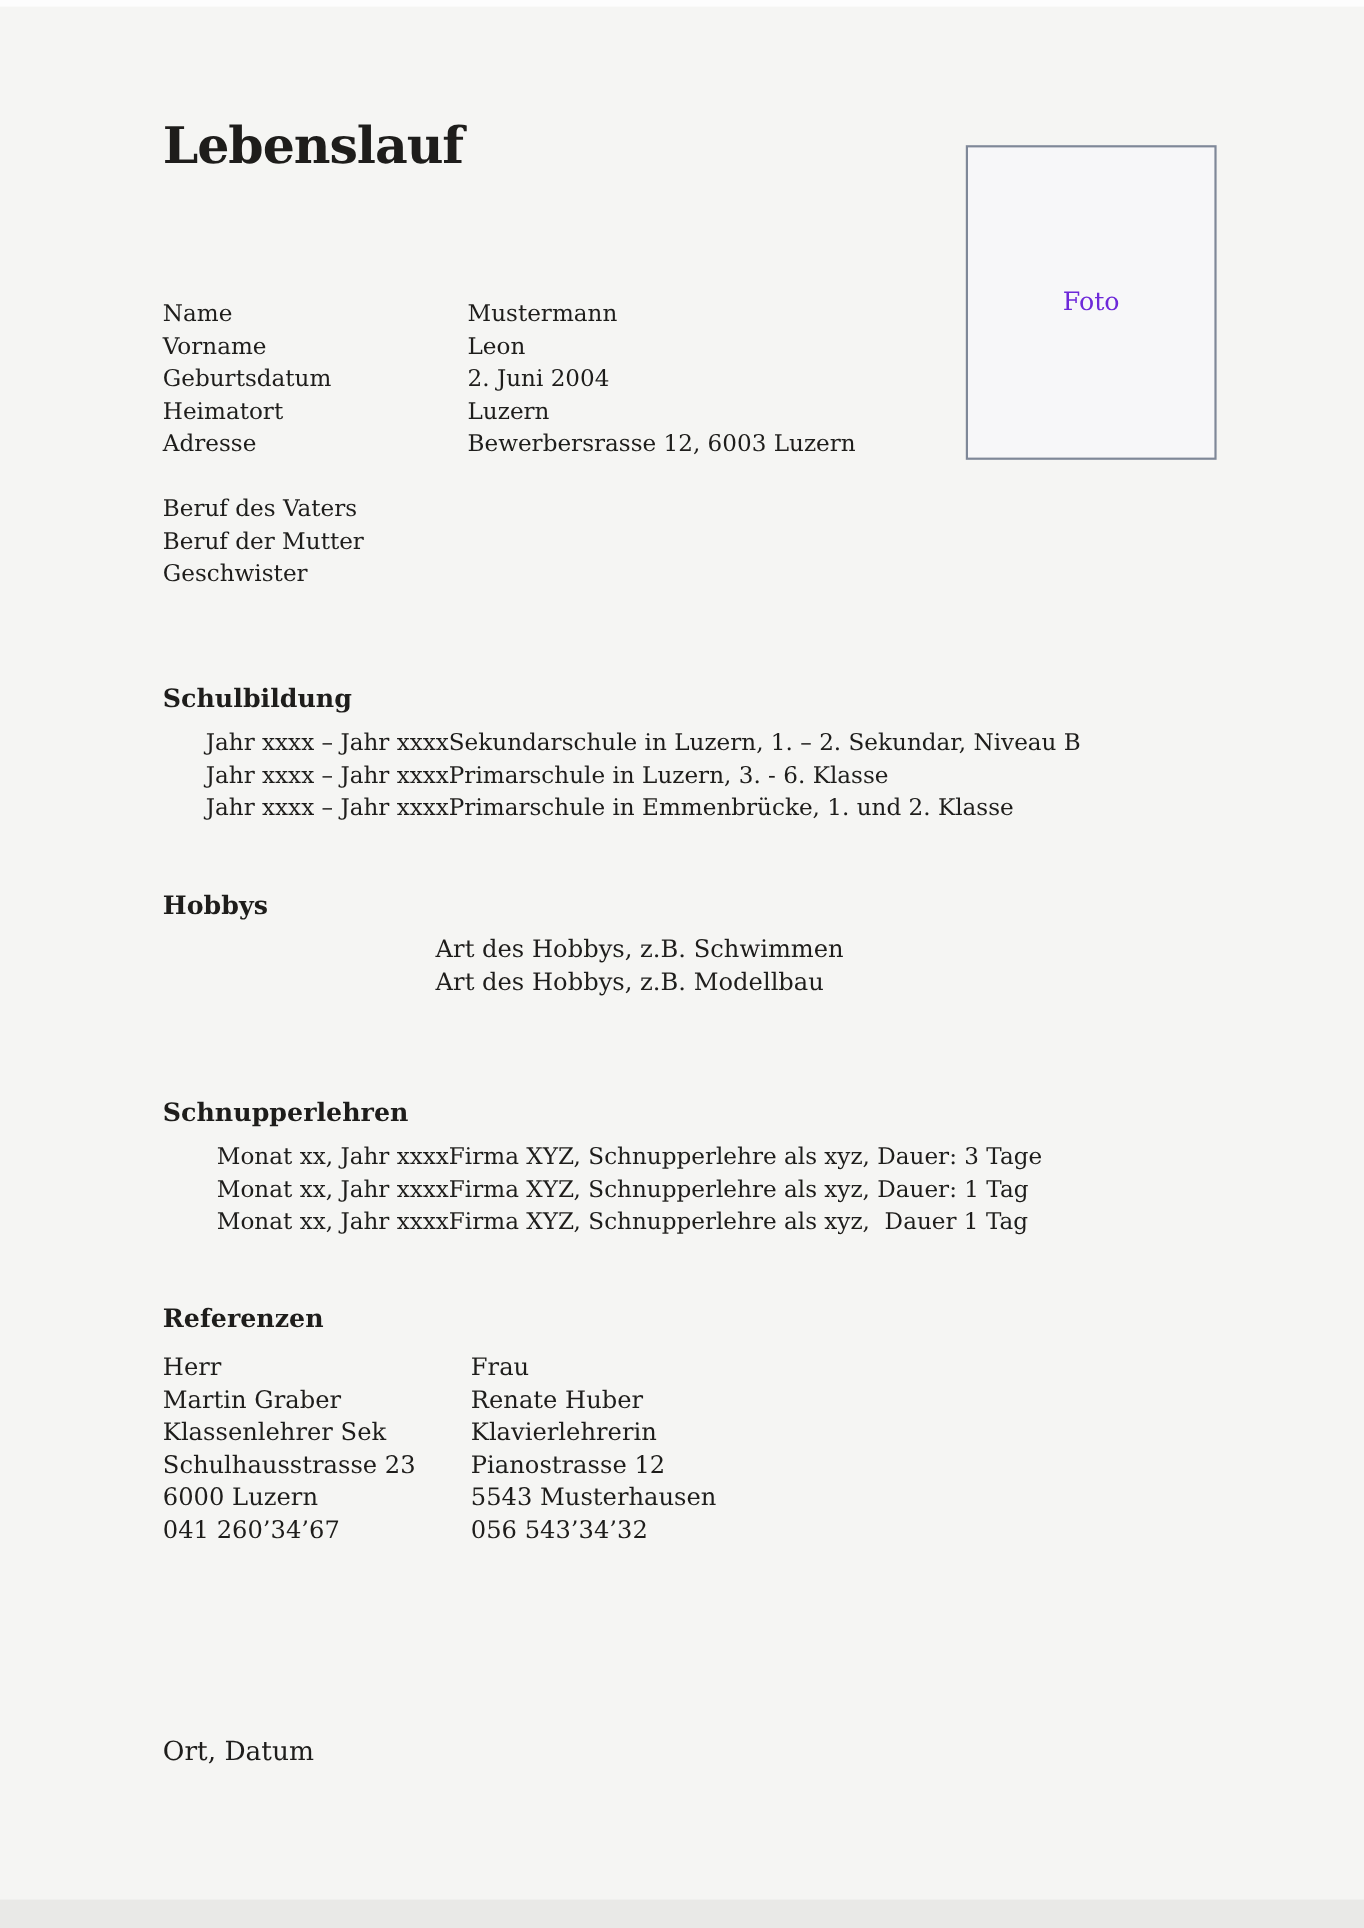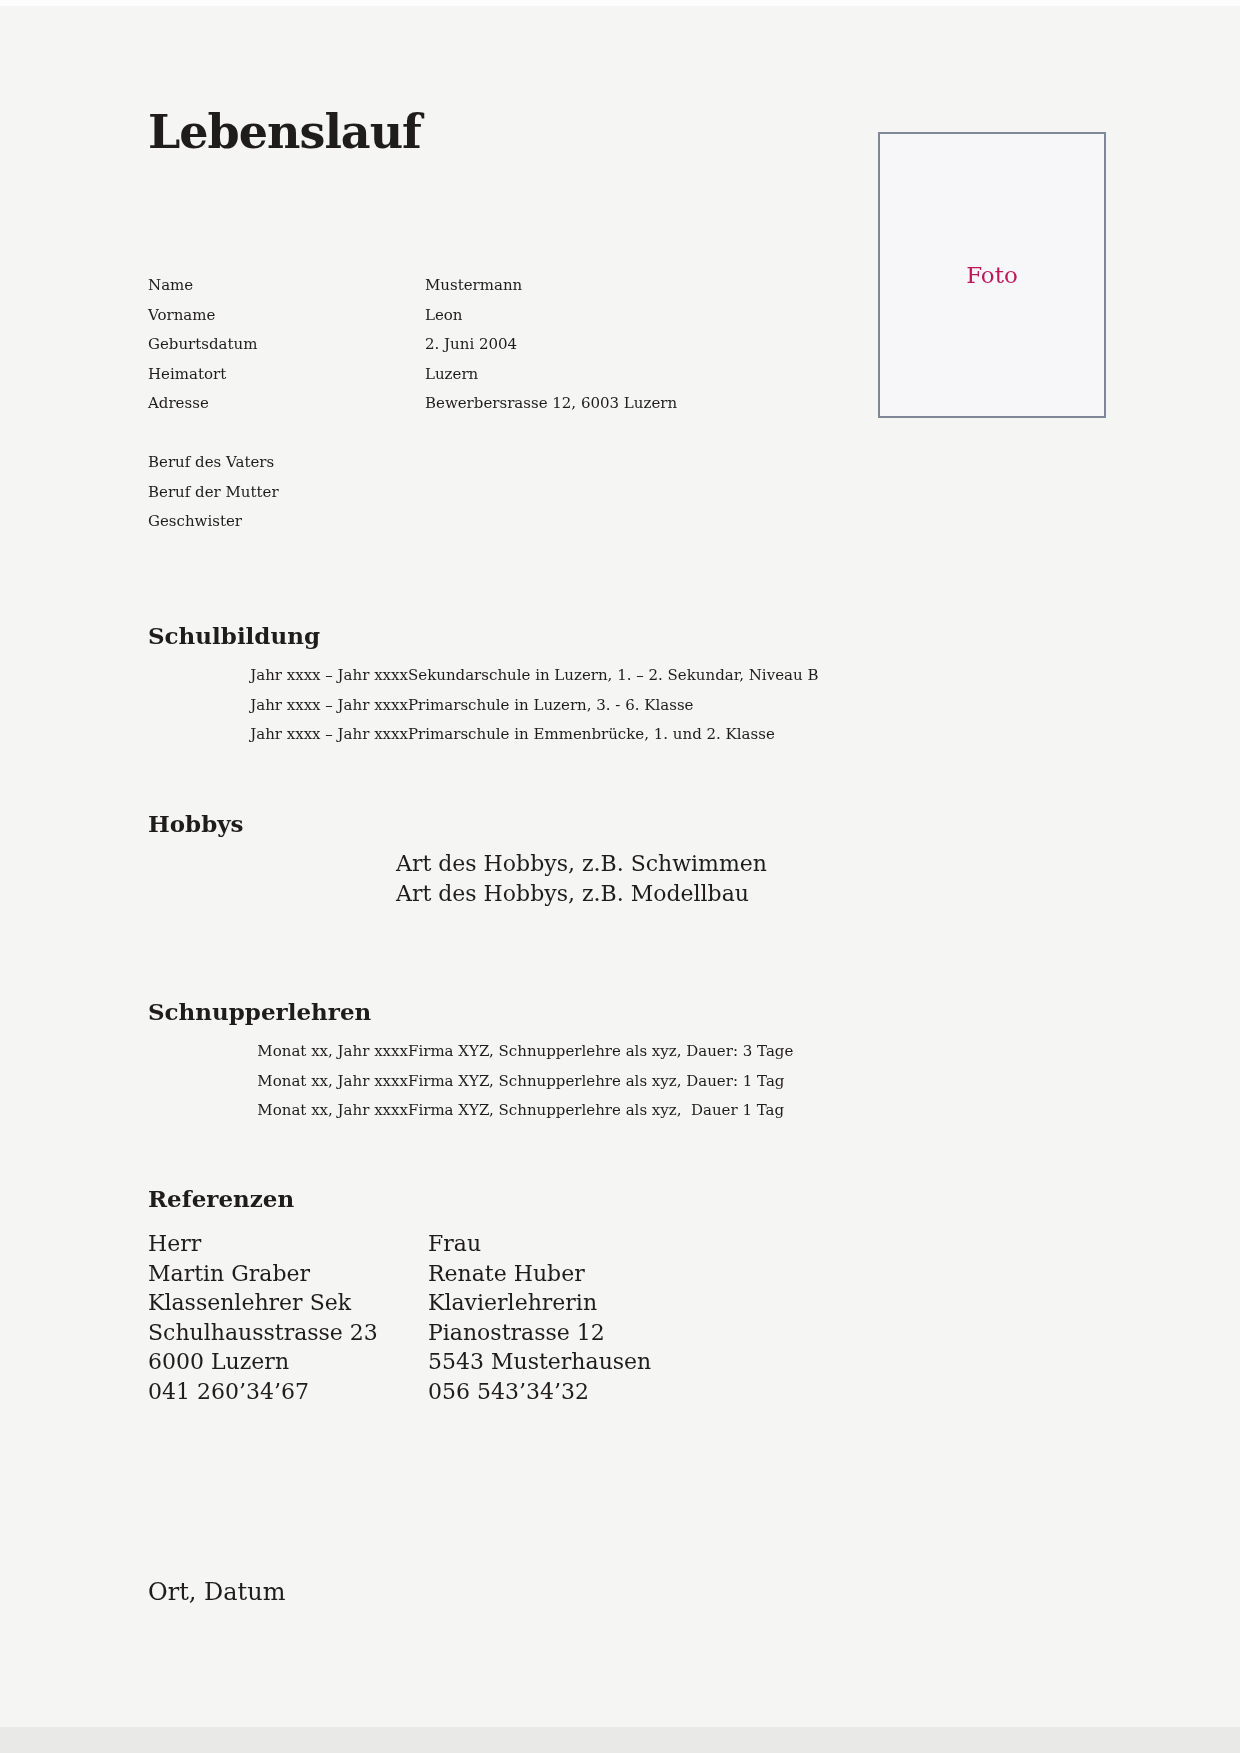--- a/index.html
+++ b/index.html
@@ -39,30 +39,30 @@
     width: 224px;
     height: 282px;
     background: #f7f7f9;
     border: 2px solid #7f8898;
     display: flex;
     align-items: center;
     justify-content: center;
   }
   .photo-box .photo-label {
     font-size: 23px;
-    color: #be185d;
+    color: #6d28d9;
   }
   .row-block {
     position: absolute;
     left: 148px;
   }
   .row {
     display: flex;
     line-height: 29.5px;
-    font-size: 15px;
+    font-size: 21px;
     white-space: pre-wrap;
   }
   .row .label {
     width: 277px;
     flex: 0 0 277px;
   }
   .row .label-narrow {
     width: 260px;
     flex: 0 0 260px;
     text-align: right;

